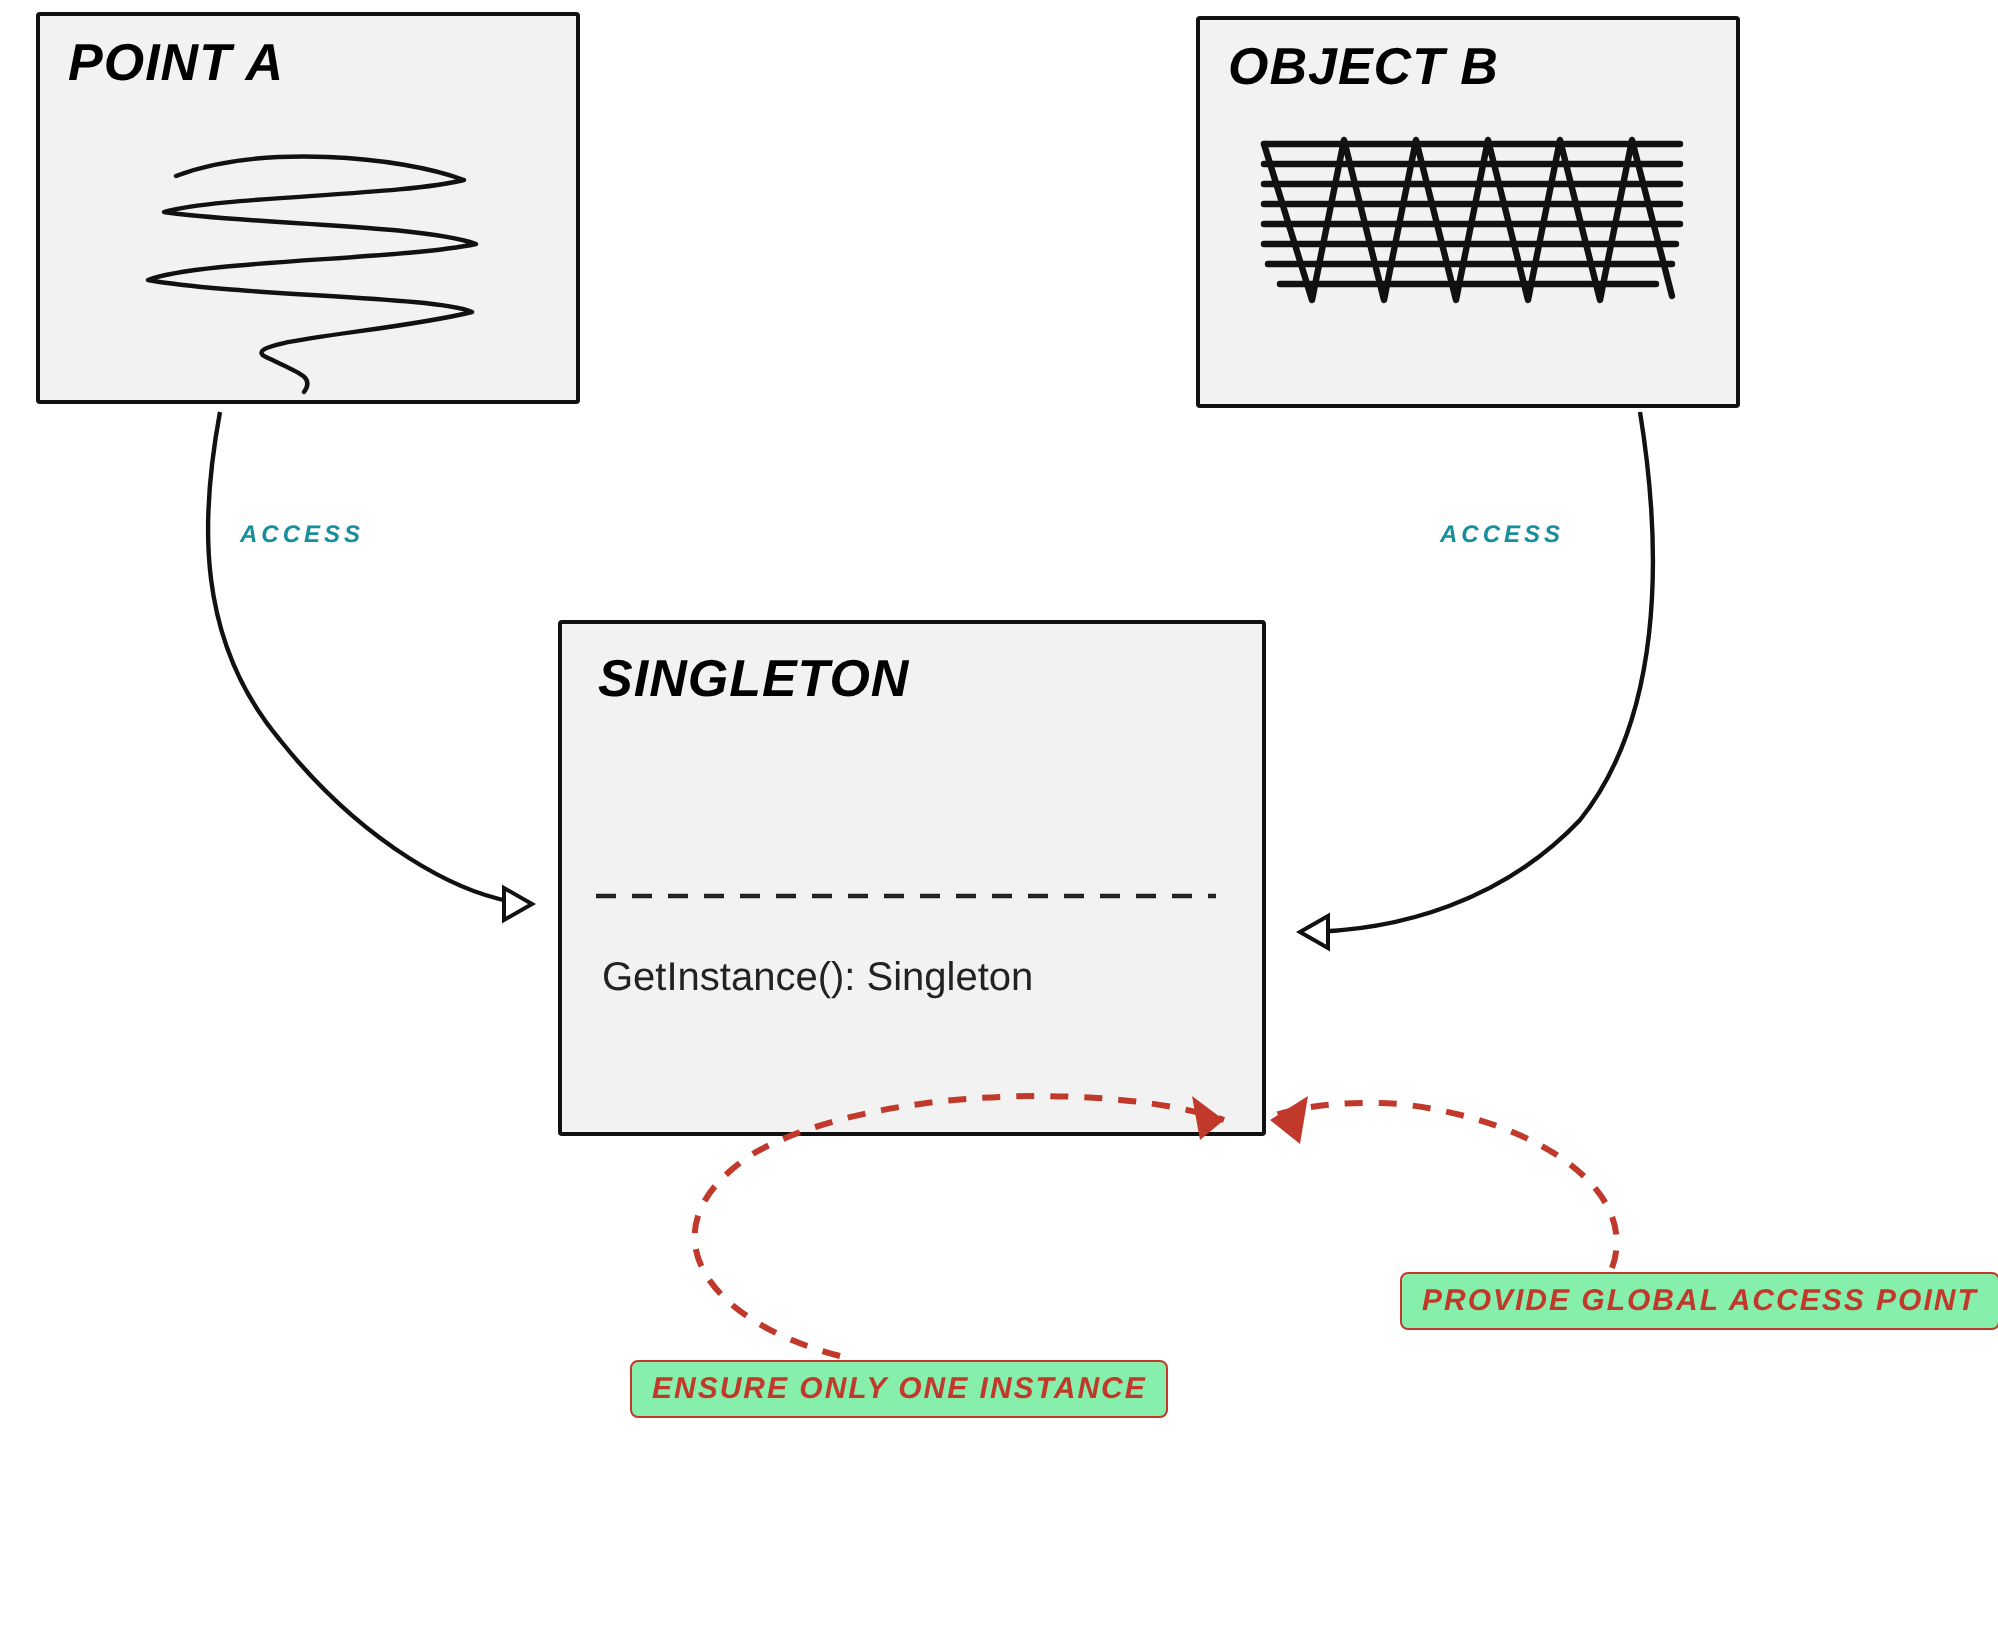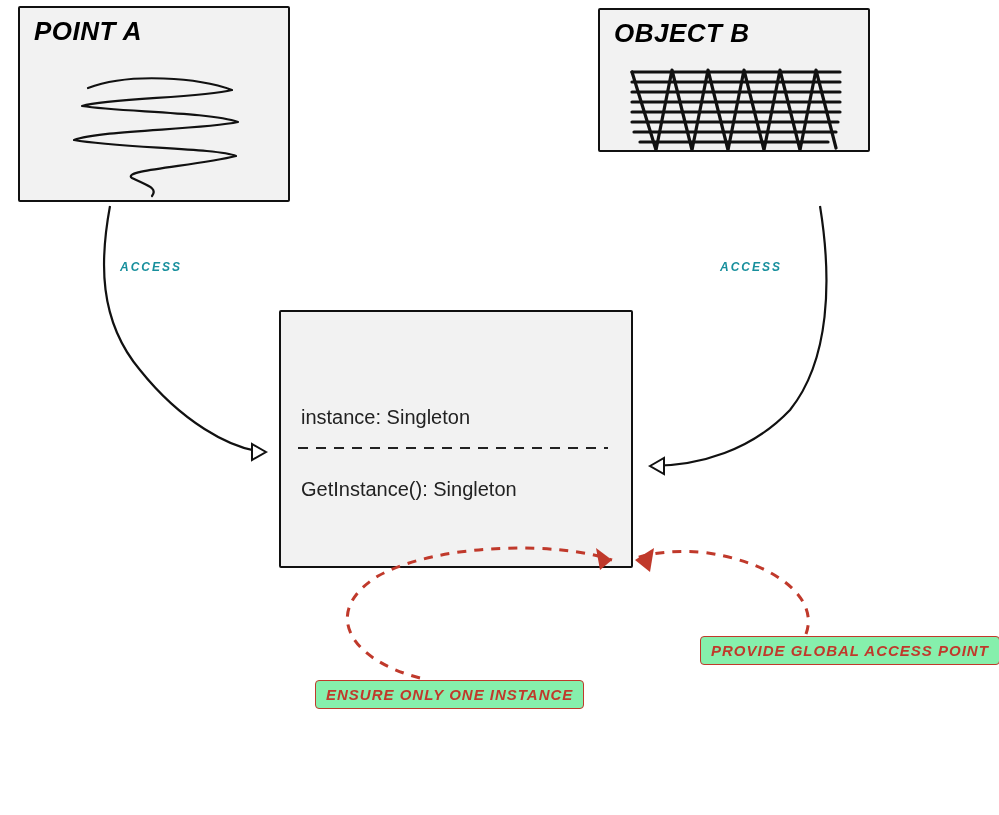--- a/index.html
+++ b/index.html
@@ -106,26 +106,26 @@
     stroke-linecap: round;
   }
 </style>
 </head>
 <body>
 
 <div class="box" style="left:18px; top:6px; width:272px; height:196px;">
   <div class="title title-lg" style="position:absolute; left:14px; top:8px;">POINT A</div>
 </div>
 
-<div class="box" style="left:598px; top:8px; width:272px; height:144px;">
+<div class="box" style="left:598px; top:8px; width:272px; height:196px;">
   <div class="title title-lg" style="position:absolute; left:14px; top:8px;">OBJECT B</div>
 </div>
 
 <div class="box" style="left:279px; top:310px; width:354px; height:258px;">
-  <div class="body-text" style="position:absolute; left:20px; top:94px;">instance: Singleton</div>
+  <div class="title title-lg" style="position:absolute; left:18px; top:12px;">SINGLETON</div>
   <div class="body-text" style="position:absolute; left:20px; top:166px;">GetInstance(): Singleton</div>
 </div>
 
 <div class="access-label" style="left:120px; top:260px;">ACCESS</div>
 <div class="access-label" style="left:720px; top:260px;">ACCESS</div>
 
 <div class="callout" style="left:315px; top:680px;text-align:right;">ENSURE ONLY ONE INSTANCE</div>
 <div class="callout" style="left:700px; top:636px;">PROVIDE GLOBAL ACCESS POINT</div>
 
 <svg class="overlay">

